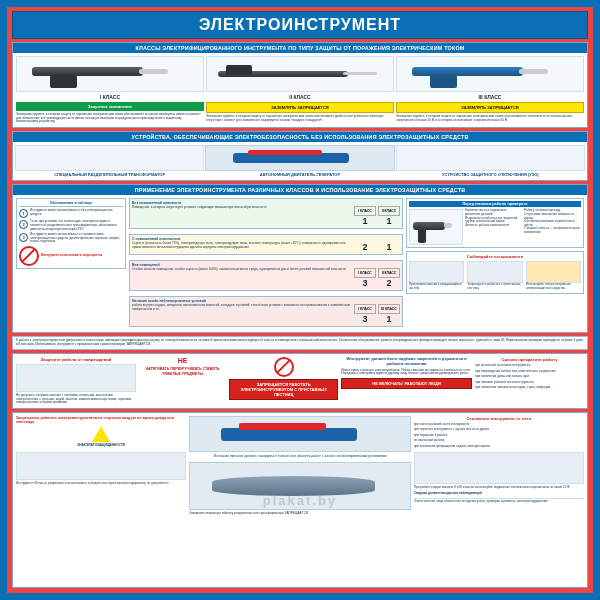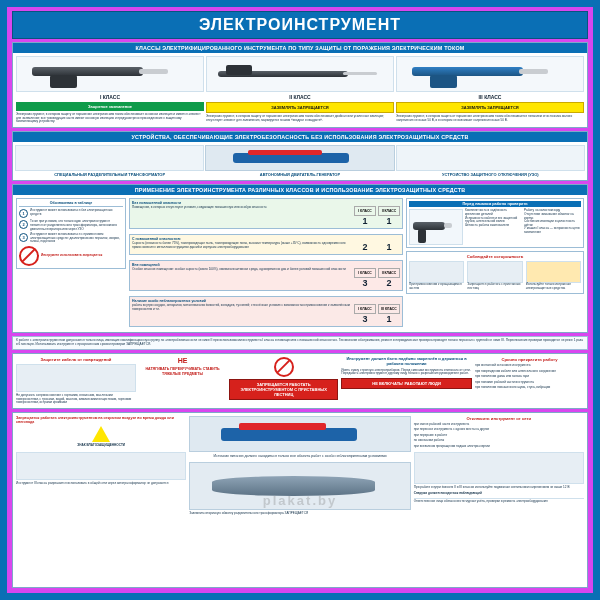--- a/index.html
+++ b/index.html
@@ -12,21 +12,21 @@
   .poster{
     position:relative;
     width:600px;height:600px;
     background:#0a6fb5;
     box-sizing:border-box;
     padding:6px;
   }
   .inner{
     position:relative;
     width:100%;height:100%;
-    background:#d946ef;
+    background:#ef4444;
     box-sizing:border-box;
     border:1px solid #0a6fb5;
     padding:4px 5px 5px 5px;
     display:flex;flex-direction:column;gap:3px;
   }
   .title-bar{
     background:#0a6fb5;
     color:#ffffff;
     text-align:center;
     font-size:16px;

